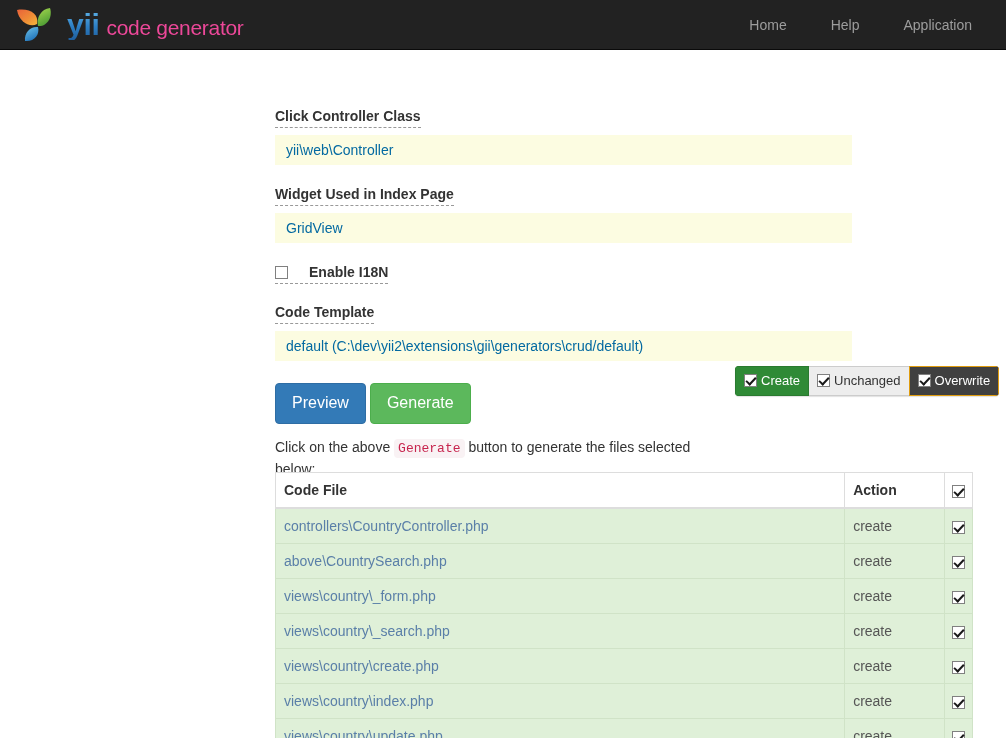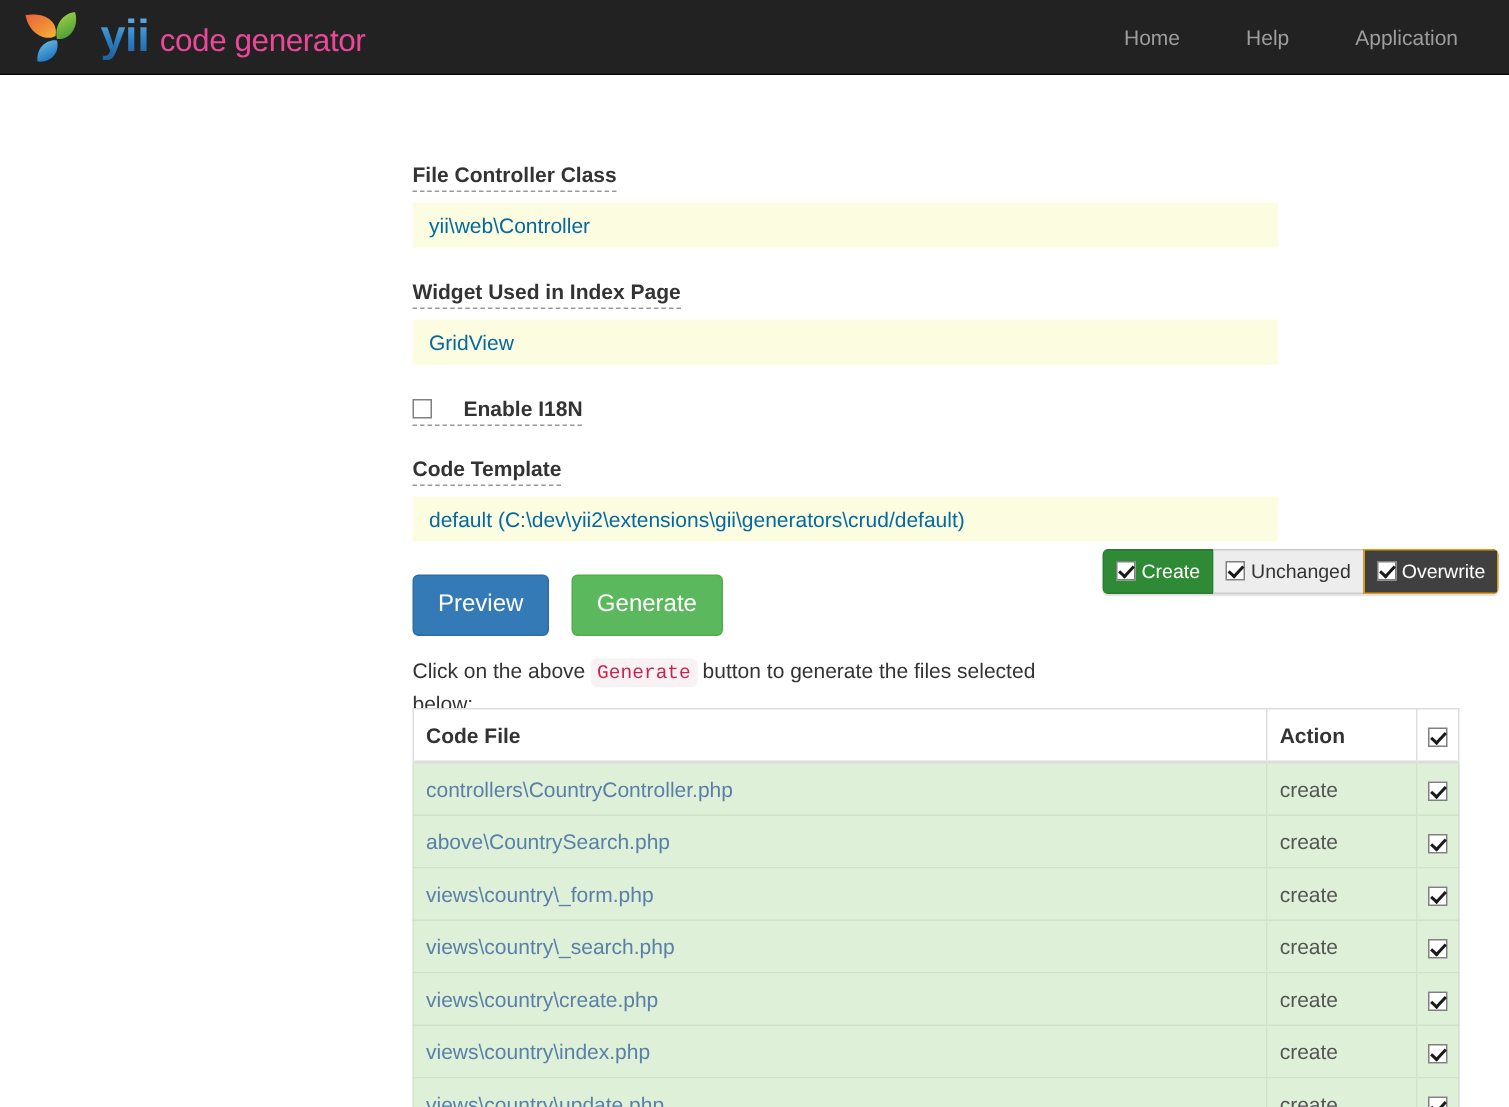--- a/index.html
+++ b/index.html
@@ -131,21 +131,21 @@
     content: "";
     position: absolute;
     left: 3px; top: 0px;
     width: 4px; height: 8px;
     border: solid #1a1a1a;
     border-width: 0 2px 2px 0;
     transform: rotate(43deg);
   }
 
   
-  .btn-row { margin-top: 22px; margin-bottom: 13px; display: flex; gap: 15px; align-items: center; }
+  .btn-row { margin-top: 22px; margin-bottom: 13px; display: flex; gap: 4px; align-items: center; }
   .btn {
     font-family: "Liberation Sans", sans-serif;
     font-size: 16px;
     line-height: 1;
     padding: 11px 16px 12px;
     border: 1px solid transparent;
     border-radius: 4px;
     color: #ffffff;
     cursor: pointer;
   }
@@ -268,21 +268,21 @@
     <a class="nav-link" href="#">Help</a>
     <a class="nav-link" href="#">Application</a>
   </div>
 </div>
 
 <div class="page">
 
   <div class="form-area">
 
     <div class="field-group">
-      <label class="field-label">File Controller Class</label>
+      <label class="field-label">Click Controller Class</label>
       <input class="field-input" type="text" value="yii\web\Controller" style="">
     </div>
 
     <div class="field-group">
       <label class="field-label">Widget Used in Index Page</label>
       <input class="field-input" type="text" value="GridView" style="">
     </div>
 
     <div class="checkbox-group">
       <label class="checkbox-label">

